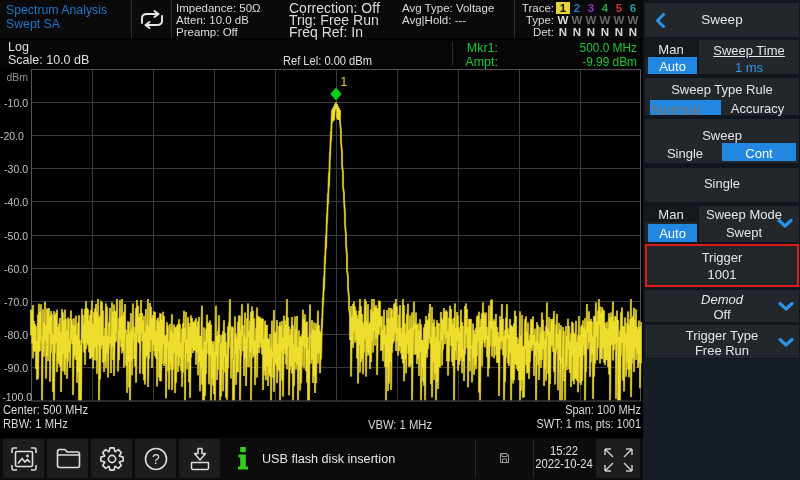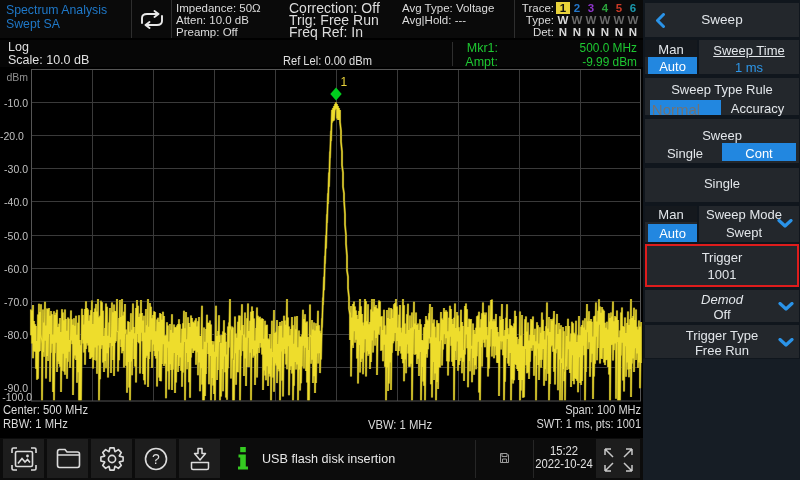--- a/index.html
+++ b/index.html
@@ -61,21 +61,21 @@
 
 <div class="abs r" style="left:0;top:71px;width:28px;font-size:10.5px;color:#909090;text-align:right;">dBm</div>
 <div class="abs r" style="left:0;top:97px;width:28px;font-size:10.5px;color:#c0c0c0;">-10.0</div>
 <div class="abs r" style="left:0;top:130px;width:20px;font-size:10.5px;color:#c0c0c0;">-20.0</div>
 <div class="abs r" style="left:0;top:163px;width:28px;font-size:10.5px;color:#c0c0c0;">-30.0</div>
 <div class="abs r" style="left:0;top:196px;width:28px;font-size:10.5px;color:#c0c0c0;">-40.0</div>
 <div class="abs r" style="left:0;top:230px;width:28px;font-size:10.5px;color:#c0c0c0;">-50.0</div>
 <div class="abs r" style="left:0;top:263px;width:28px;font-size:10.5px;color:#c0c0c0;">-60.0</div>
 <div class="abs r" style="left:0;top:296px;width:28px;font-size:10.5px;color:#c0c0c0;">-70.0</div>
 <div class="abs r" style="left:0;top:329px;width:28px;font-size:10.5px;color:#c0c0c0;">-80.0</div>
-<div class="abs r" style="left:0;top:362px;width:28px;font-size:10.5px;color:#c0c0c0;margin-top:20px;">-90.0</div>
+<div class="abs r" style="left:0;top:362px;width:28px;font-size:10.5px;color:#c0c0c0;">-90.0</div>
 <div class="abs r" style="left:0;top:391px;width:32px;font-size:10.5px;color:#c0c0c0;">-100.0</div>
 
 <div class="abs" style="left:3px;top:404px;font-size:12.5px;line-height:13.5px;color:#dadada;transform:scaleX(0.9);transform-origin:0 0;white-space:nowrap;">Center: 500 MHz<br>RBW: 1 MHz</div>
 <div class="abs c" style="left:350px;top:418px;width:100px;font-size:12.5px;color:#dadada;transform:scaleX(0.9);">VBW: 1 MHz</div>
 <div class="abs r" style="left:441px;top:404px;width:200px;font-size:12.5px;line-height:13.5px;color:#dadada;transform:scaleX(0.88);transform-origin:100% 0;">Span: 100 MHz<br>SWT: 1 ms, pts: 1001</div>
 
 <div class="abs" style="left:0;top:438px;width:643px;height:42px;background:#0c0c0c;"></div>
 <div class="abs" style="left:3px;top:439px;width:41px;height:39px;background:#1d1d1d;"></div>
 <div class="abs" style="left:47px;top:439px;width:41px;height:39px;background:#1d1d1d;"></div>
 <div class="abs" style="left:91px;top:439px;width:41px;height:39px;background:#1d1d1d;"></div>

